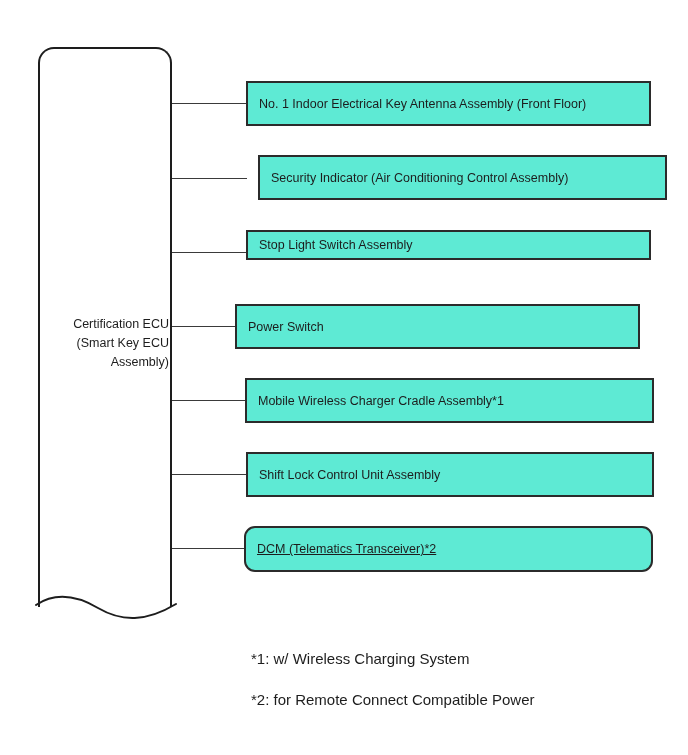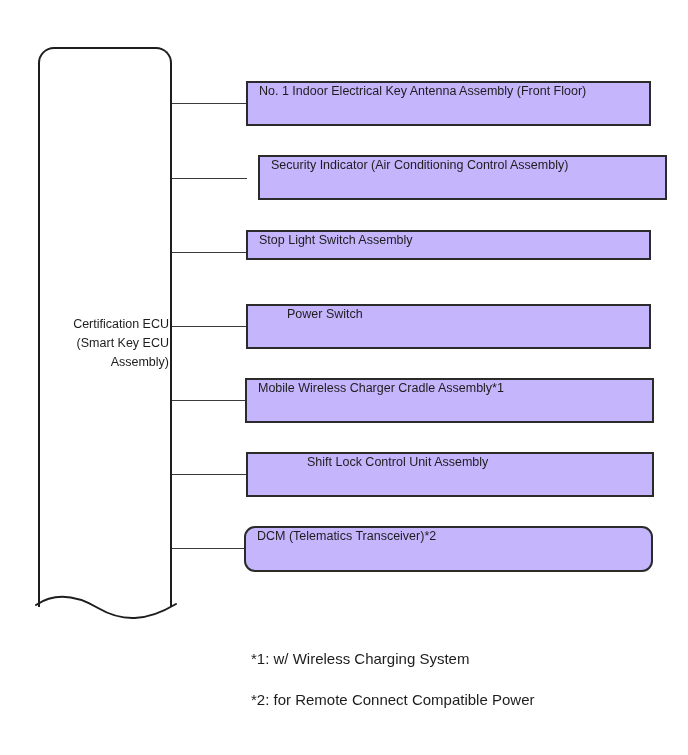--- a/index.html
+++ b/index.html
@@ -59,25 +59,27 @@
     color: #1d1d1d;
     white-space: pre-line;
     text-align: right;
   }
 
   
   .node-box {
     position: absolute;
     border: 2px solid #2b2b2b;
     box-sizing: border-box;
-    background: #c4b5fd;
+    background: #5eead4;
     display: flex;
+    align-items: center;
   }
   .node-box.rounded {
     border-radius: 11px;
+    text-decoration: underline;
   }
   .node-label {
     font-size: 12.5px;
     line-height: 16px;
     color: #1d1d1d;
     padding-left: 11px;
     white-space: nowrap;
   }
 
   
@@ -124,29 +126,29 @@
   </div>
 
   <div class="node-box" style="left:245px; top:155px; width:409px; height:45px;margin-left:13px;">
     <span class="node-label">Security Indicator (Air Conditioning Control Assembly)</span>
   </div>
 
   <div class="node-box" style="left:246px; top:230px; width:405px; height:30px;">
     <span class="node-label">Stop Light Switch Assembly</span>
   </div>
 
-  <div class="node-box" style="left:246px; top:304px; width:405px; height:45px;padding-left:28px;">
+  <div class="node-box" style="left:235px; top:304px; width:405px; height:45px;">
     <span class="node-label">Power Switch</span>
   </div>
 
   <div class="node-box" style="left:245px; top:378px; width:409px; height:45px;">
     <span class="node-label">Mobile Wireless Charger Cradle Assembly*1</span>
   </div>
 
-  <div class="node-box" style="left:246px; top:452px; width:408px; height:45px;padding-left:48px;">
+  <div class="node-box" style="left:246px; top:452px; width:408px; height:45px;">
     <span class="node-label">Shift Lock Control Unit Assembly</span>
   </div>
 
   <div class="node-box rounded" style="left:244px; top:526px; width:409px; height:46px;">
     <span class="node-label">DCM (Telematics Transceiver)*2</span>
   </div>
 
   <div class="footnote" style="left:251px; top:651px;">*1: w/ Wireless Charging System</div>
   <div class="footnote" style="left:251px; top:692px;">*2: for Remote Connect Compatible Power</div>
 

